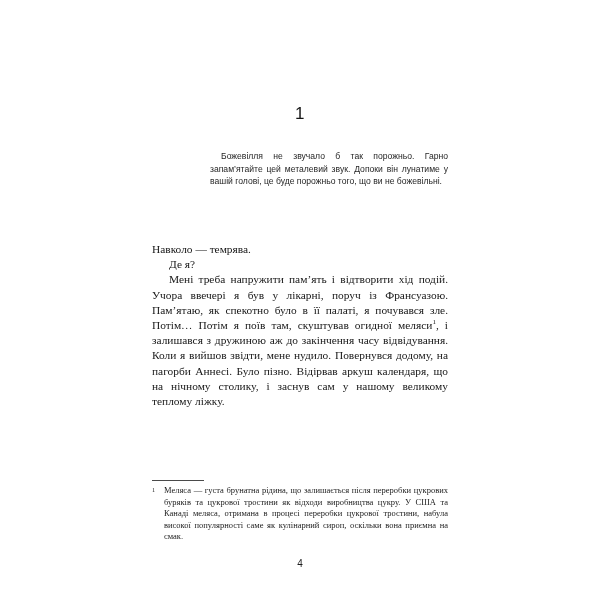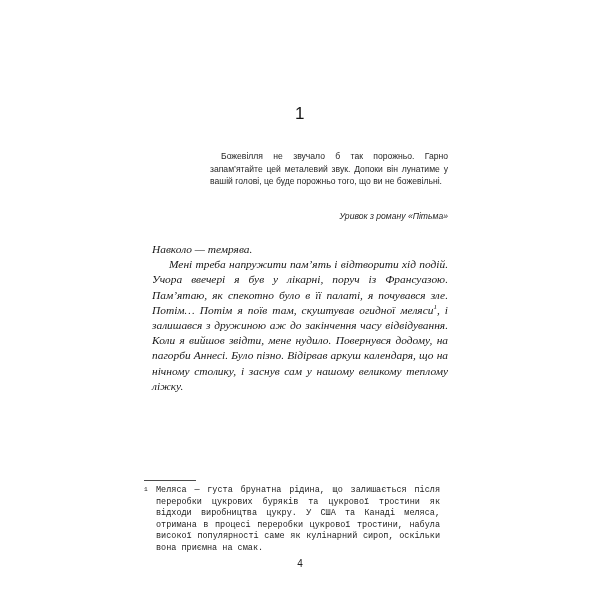--- a/index.html
+++ b/index.html
@@ -72,42 +72,40 @@
     position: absolute;
     left: 152px;
     top: 242px;
     width: 296px;
     font-size: 11.4px;
     line-height: 15.2px;
     text-align: justify;
     color: #171717;
     -webkit-hyphens: none;
     hyphens: none;
-    font-style: italic;
   }
   .body-text p {
     margin: 0;
     text-indent: 17px;
   }
   .body-text p.no-indent {
     text-indent: 0;
   }
   .fn-ref {
     font-size: 7px;
     vertical-align: super;
     line-height: 0;
   }
 
   
   .footnote {
     position: absolute;
-    left: 144px;
+    left: 152px;
     top: 480px;
     width: 296px;
-    font-family: Liberation Mono, monospace;
   }
   .footnote-rule {
     width: 52px;
     height: 0;
     border-top: 0.8px solid #4a4a4a;
     margin: 0 0 4px 0;
   }
   .footnote-body {
     position: relative;
     font-size: 8.5px;
@@ -143,24 +141,24 @@
 <body>
 
 <div class="page">
 
   <div class="chapter-number">1</div>
 
   <div class="epigraph">
     <p>Божевілля не звучало б так порожньо. Гарно запам’ятайте цей металевий звук. Допоки він лунатиме у вашій голові, це буде порожньо того, що ви не божевільні.</p>
   </div>
 
-  <div class="epigraph-source">Уривок з роману «Пітьма»</div>
 
   <div class="body-text">
     <p class="no-indent">Навколо — темрява.</p>
+    <p>Де я?</p>
     <p><span>Мені треба напружити пам’ять і відтворити хід подій. Учора ввечері я був у лікарні, поруч із Франсуазою. Пам’ятаю, як спекотно було в її палаті, я почувався зле. Потім… Потім я поїв там, скуштував огидної меляси</span><span class="fn-ref">1</span><span>, і залишався з дружиною аж до закінчення часу відвідування. Коли я вийшов звідти, мене нудило. Повернувся додому, на пагорби Аннесі. Було пізно. Відірвав аркуш календаря, що на нічному столику, і заснув сам у нашому великому теплому ліжку.</span></p>
   </div>
 
   <div class="footnote">
     <div class="footnote-rule"></div>
     <div class="footnote-body">
       <span class="footnote-marker">1</span>
       <p>Меляса — густа брунатна рідина, що залишається після переробки цукрових буряків та цукрової тростини як відходи виробництва цукру. У США та Канаді меляса, отримана в процесі переробки цукрової тростини, набула високої популярності саме як кулінарний сироп, оскільки вона приємна на смак.</p>
     </div>
   </div>

